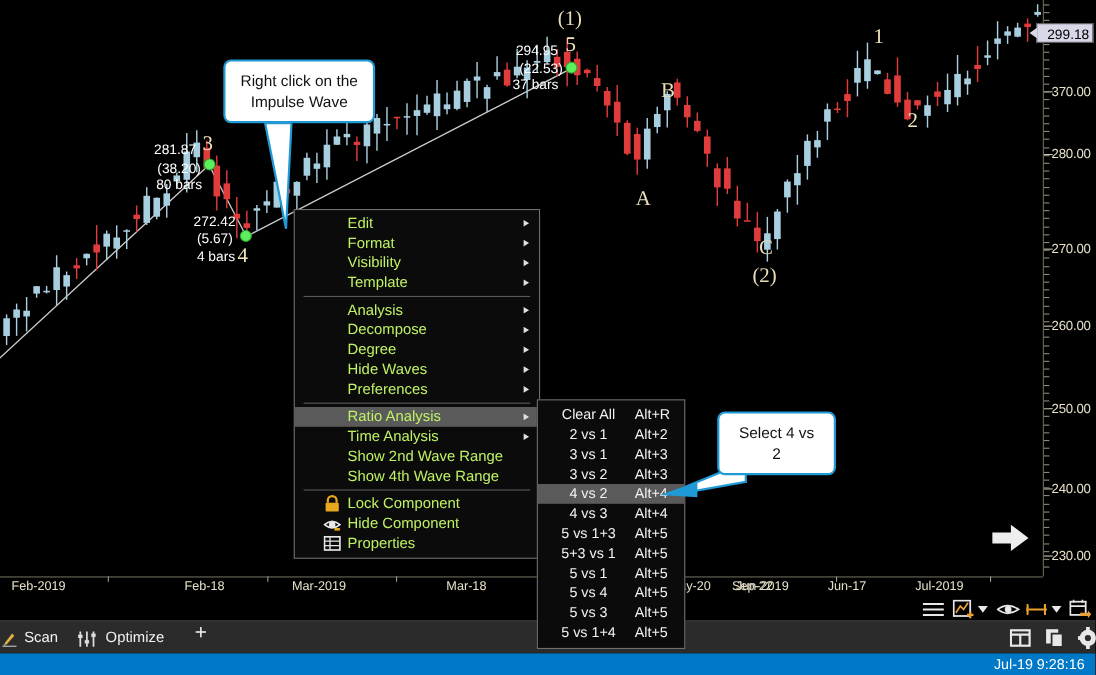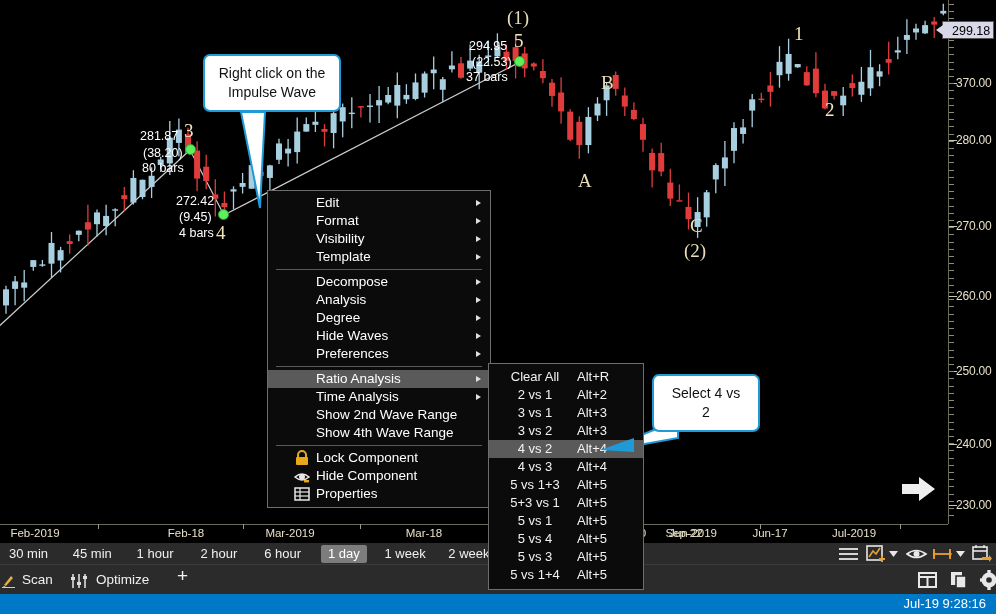--- a/index.html
+++ b/index.html
@@ -84,35 +84,35 @@
   }
 
   
   #ctx-menu {
     position: absolute; left: 267px; top: 190px; width: 224px;
     background: #0b0b0b; border: 1px solid #6e6e6e; z-index: 50;
     padding: 3px 0 4px 0;
   }
   .mi {
     position: relative; height: 18px; line-height: 18px;
-    color: #ffffff; font-size: 13.5px; padding-left: 48px;
+    color: #bef264; font-size: 13.5px; padding-left: 48px;
     white-space: nowrap; font-family: "Liberation Sans", sans-serif;
   }
   .mi.sel { background: #5a5a5a; }
   .mi .arrow {
     position: absolute; right: 9px; top: 6px;
     border-top: 3.5px solid transparent; border-bottom: 3.5px solid transparent;
     border-left: 5px solid #e0e0e0;
   }
   .mi .mi-ico { position: absolute; left: 26px; top: 1px; width: 16px; height: 16px; }
   .msep { height: 1px; background: #5a5a5a; margin: 3px 8px 3px 8px; }
 
   
   #sub-menu {
-    position: absolute; left: 488px; top: 363px; width: 156px;
+    position: absolute; left: 488px; top: 363px; width: 135px;
     background: #0b0b0b; border: 1px solid #6e6e6e; z-index: 55;
     padding: 4px 0 5px 0;
   }
   .smi {
     position: relative; height: 18px; line-height: 18px;
     font-size: 13px; color: #f2f2f2; font-family: "Liberation Sans", sans-serif;
     white-space: nowrap;
   }
   .smi.sel { background: #5a5a5a; }
   .smi .lab { position: absolute; left: 8px; width: 76px; text-align: center; }
@@ -379,21 +379,21 @@
     <div class="pivot-dot" style="left:185px; top:144px;"></div>
     <div class="pivot-dot" style="left:218px; top:209px;"></div>
     <div class="pivot-dot" style="left:514px; top:56px;"></div>
 
     <div class="ratio-txt" style="left:140px; top:129px;">281.87</div>
     <div class="ratio-txt" style="left:143px; top:146px;">(38.20)</div>
     <div class="ratio-txt" style="left:142px; top:161px;">80 bars</div>
     <div class="wave-num" style="left:184px; top:120px;">3</div>
 
     <div class="ratio-txt" style="left:176px; top:194px;">272.42</div>
-    <div class="ratio-txt" style="left:179px; top:210px;">(9.45)</div>
+    <div class="ratio-txt" style="left:179px; top:210px;">(5.67)</div>
     <div class="ratio-txt" style="left:179px; top:226px;">4 bars</div>
     <div class="wave-num" style="left:216px; top:222px;">4</div>
 
     <div class="ratio-txt" style="left:469px; top:39px;">294.95</div>
     <div class="ratio-txt" style="left:472px; top:55px;">(22.53)</div>
     <div class="ratio-txt" style="left:466px; top:70px;">37 bars</div>
     <div class="wave-num" style="left:514px; top:30px;">5</div>
 
     <div class="wave-lbl" style="left:507px; top:7px;">(1)</div>
     <div class="wave-lbl" style="left:684px; top:240px;">(2)</div>
@@ -537,22 +537,22 @@
   <svg style="position:absolute; left:600px; top:436px; z-index:56;" width="36" height="20">
     <polygon points="34,2 34,16 0,14" fill="#1f9ad6"></polygon>
   </svg>
 
   <div id="ctx-menu">
       <div class="mi" style="padding-left: 48px;"><span>Edit</span><span class="arrow"></span></div>
       <div class="mi" style="padding-left: 48px;"><span>Format</span><span class="arrow"></span></div>
       <div class="mi" style="padding-left: 48px;"><span>Visibility</span><span class="arrow"></span></div>
       <div class="mi" style="padding-left: 48px;"><span>Template</span><span class="arrow"></span></div>
       <div class="msep"></div>
+      <div class="mi" style="padding-left: 48px;"><span>Analysis</span><span class="arrow"></span></div>
       <div class="mi" style="padding-left: 48px;"><span>Decompose</span><span class="arrow"></span></div>
-      <div class="mi" style="padding-left: 48px;"><span>Analysis</span><span class="arrow"></span></div>
       <div class="mi" style="padding-left: 48px;"><span>Degree</span><span class="arrow"></span></div>
       <div class="mi" style="padding-left: 48px;"><span>Hide Waves</span><span class="arrow"></span></div>
       <div class="mi" style="padding-left: 48px;"><span>Preferences</span><span class="arrow"></span></div>
       <div class="msep"></div>
       <div class="mi sel" style="padding-left: 48px;"><span>Ratio Analysis</span><span class="arrow"></span></div>
       <div class="mi" style="padding-left: 48px;"><span>Time Analysis</span><span class="arrow"></span></div>
       <div class="mi" style="padding-left: 48px;"><span>Show 2nd Wave Range</span></div>
       <div class="mi" style="padding-left: 48px;"><span>Show 4th Wave Range</span></div>
       <div class="msep"></div>
       <div class="mi"><span>Lock Component</span><svg class="mi-ico" width="16" height="16">
@@ -616,31 +616,20 @@
       <div class="smi">
         <span class="lab">5 vs 3</span>
         <span class="key">Alt+5</span>
       </div>
       <div class="smi">
         <span class="lab">5 vs 1+4</span>
         <span class="key">Alt+5</span>
       </div>
     </div>
 
-  <div id="tf-bar">
-      <div class="tf" style="left: 2px;">30 min</div>
-      <div class="tf" style="left: 65.8px;">45 min</div>
-      <div class="tf" style="left: 129.6px;">1 hour</div>
-      <div class="tf" style="left: 193.4px;">2 hour</div>
-      <div class="tf" style="left: 257.2px;">6 hour</div>
-      <div class="tf active" style="left: 321px;">1 day</div>
-      <div class="tf" style="left: 377.5px;">1 week</div>
-      <div class="tf" style="left: 441.3px;">2 week</div>
-      <div class="tf" style="left: 505.1px;">1 m</div>
-    </div>
 
   <div id="tool-bar">
     <div class="tb-item" style="left:22px;">Scan</div>
     <svg class="ico" style="left:2px; top:9px;" width="16" height="14">
       <path d="M2 11 L9 2 L11 4 L4 12 Z" fill="#e0b040"></path>
       <path d="M1 12 L4 12 L2 13 Z" fill="#dddddd"></path>
       <rect x="0" y="13" width="13" height="1.2" fill="#cccccc"></rect>
     </svg>
 
     <div class="tb-item" style="left:96px;">Optimize</div>

